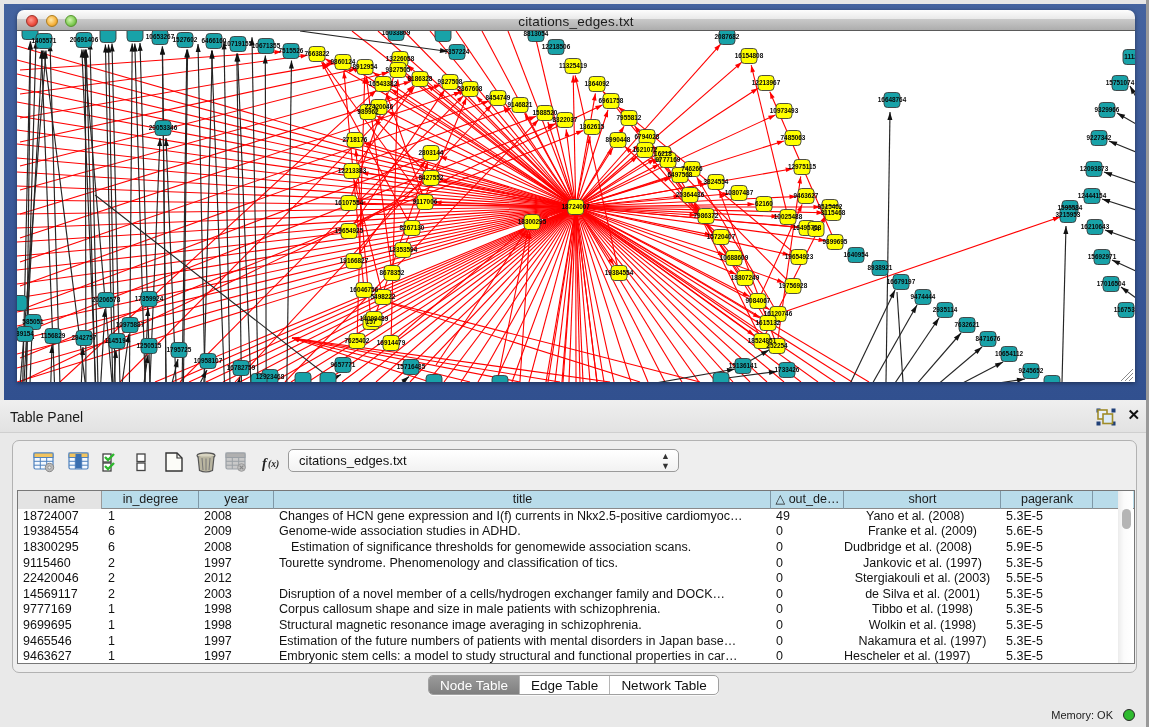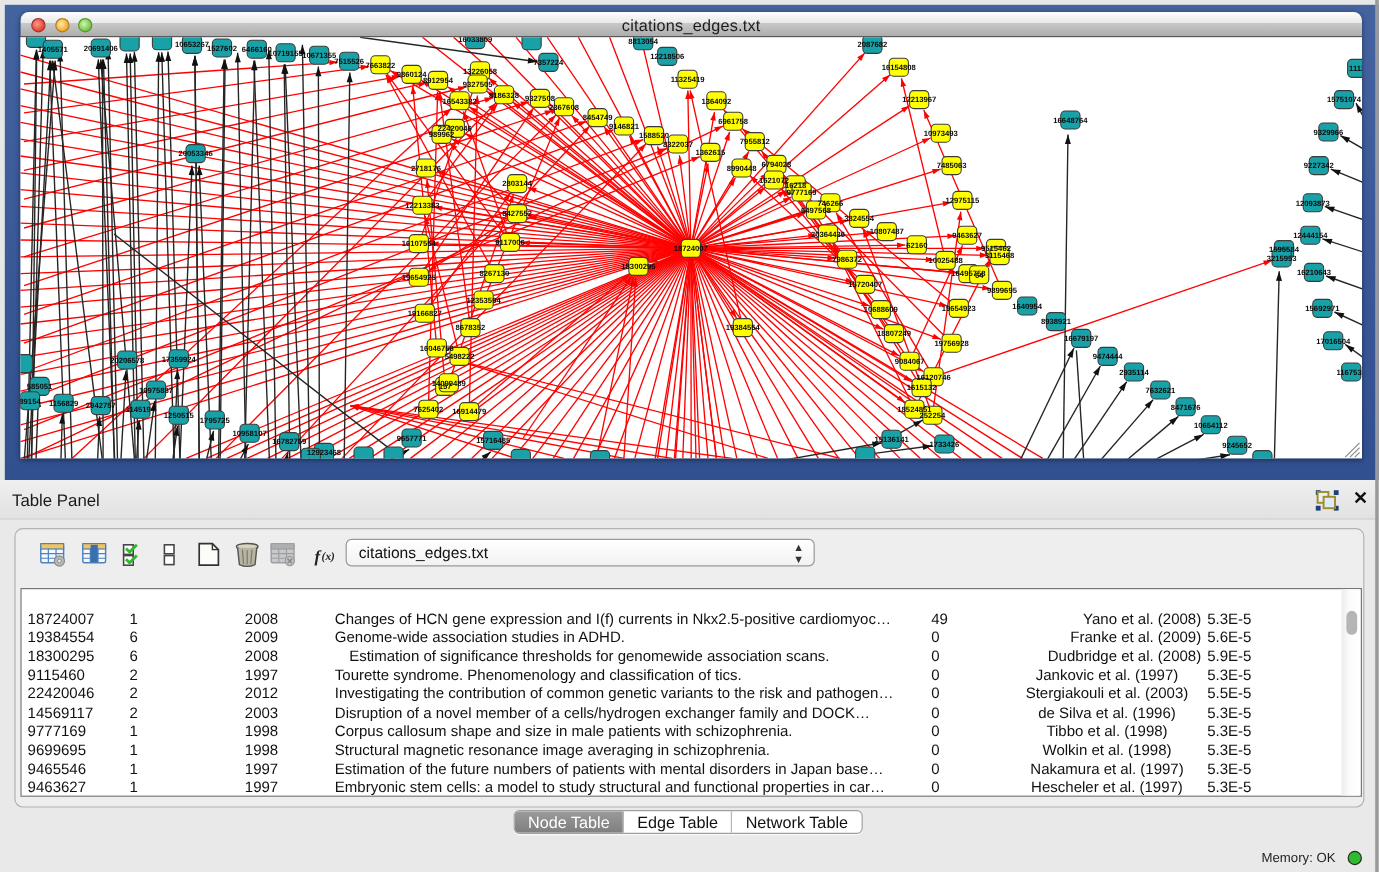--- a/index.html
+++ b/index.html
@@ -862,72 +862,80 @@
         <line x1="207.7" y1="7" x2="207.7" y2="19" stroke="#9aa0a6" stroke-width="1"></line>
         <line x1="195" y1="11.3" x2="214" y2="11.3" stroke="#9aa0a6" stroke-width="1"></line>
         <line x1="195" y1="15.2" x2="214" y2="15.2" stroke="#9aa0a6" stroke-width="1"></line>
         <circle cx="210.5" cy="17.5" r="3.8" fill="#c0c0c0" stroke="#9a9a9a"></circle>
         <path d="M208.6 15.6 l3.8 3.8 M212.4 15.6 l-3.8 3.8" stroke="#888" stroke-width="1.2"></path>
         <text x="231" y="18" font-family="Liberation Serif, serif" font-style="italic" font-weight="bold" font-size="14" fill="#222">f</text>
         <text x="237" y="17" font-family="Liberation Serif, serif" font-style="italic" font-weight="bold" font-size="9.5" fill="#222">(x)</text>
       </svg>
     <div class="combo">citations_edges.txt<span class="car">▲<br>▼</span></div>
     <div class="tablewrap">
+      <div class="th">
+        <span style="left:0;width:84px;background:#e3e3e3;border-right:1px solid #9a9a9a">name</span>
+        <span style="left:85px;width:96px">in_degree</span>
+        <span style="left:182px;width:74px">year</span>
+        <span style="left:257px;width:496px">title</span>
+        <span style="left:754px;width:72px">△ out_de…</span>
+        <span style="left:827px;width:156px">short</span>
+        <span style="left:984px;width:91px">pagerank</span>
+      </div>
       <div class="tr" style="top:17.5px">
           <span style="left:5px">18724007</span>
           <span style="left:90px">1</span>
           <span style="left:186px">2008</span>
           <span style="left:261px">Changes of HCN gene expression and I(f) currents in Nkx2.5‑positive cardiomyoc…</span>
           <span style="left:758px">49</span>
-          <span style="left:826px;width:157px;text-align:right">Yano et al. (2008)</span>
+          <span style="left:848px;width:157px;text-align:left">Yano et al. (2008)</span>
           <span style="left:988px">5.3E‑5</span>
         </div>
         <div class="tr" style="top:33.1px">
           <span style="left:5px">19384554</span>
           <span style="left:90px">6</span>
           <span style="left:186px">2009</span>
           <span style="left:261px">Genome‑wide association studies in ADHD.</span>
           <span style="left:758px">0</span>
-          <span style="left:826px;width:157px;text-align:right">Franke et al. (2009)</span>
+          <span style="left:826px;width:157px;text-align:center">Franke et al. (2009)</span>
           <span style="left:988px">5.6E‑5</span>
         </div>
         <div class="tr" style="top:48.8px">
           <span style="left:5px">18300295</span>
           <span style="left:90px">6</span>
           <span style="left:186px">2008</span>
           <span style="left:273px">Estimation of significance thresholds for genomewide association scans.</span>
           <span style="left:758px">0</span>
-          <span style="left:826px;width:157px;text-align:right">Dudbridge et al. (2008)</span>
+          <span style="left:826px;width:157px;text-align:left">Dudbridge et al. (2008)</span>
           <span style="left:988px">5.9E‑5</span>
         </div>
         <div class="tr" style="top:64.5px">
           <span style="left:5px">9115460</span>
           <span style="left:90px">2</span>
           <span style="left:186px">1997</span>
           <span style="left:261px">Tourette syndrome. Phenomenology and classification of tics.</span>
           <span style="left:758px">0</span>
           <span style="left:826px;width:157px;text-align:center">Jankovic et al. (1997)</span>
           <span style="left:988px">5.3E‑5</span>
         </div>
         <div class="tr" style="top:80.1px">
           <span style="left:5px">22420046</span>
           <span style="left:90px">2</span>
           <span style="left:186px">2012</span>
-          <span style="left:261px">Investigating the contribution of common genetic variants to the risk and pathogen…</span>
           <span style="left:758px">0</span>
           <span style="left:826px;width:157px;text-align:center">Stergiakouli et al. (2003)</span>
           <span style="left:988px">5.5E‑5</span>
         </div>
         <div class="tr" style="top:95.8px">
           <span style="left:5px">14569117</span>
           <span style="left:90px">2</span>
           <span style="left:186px">2003</span>
           <span style="left:261px">Disruption of a novel member of a cells/hydrogen exchanger family and DOCK…</span>
           <span style="left:758px">0</span>
-          <span style="left:826px;width:157px;text-align:center">de Silva et al. (1996)</span>
+          <span style="left:826px;width:157px;text-align:center">de Silva et al. (2001)</span>
           <span style="left:988px">5.3E‑5</span>
         </div>
         <div class="tr" style="top:111.4px">
           <span style="left:5px">9777169</span>
           <span style="left:90px">1</span>
           <span style="left:186px">1998</span>
           <span style="left:261px">Corpus callosum shape and size in male patients with schizophrenia.</span>
           <span style="left:758px">0</span>
           <span style="left:826px;width:157px;text-align:center">Tibbo et al. (1998)</span>
           <span style="left:988px">5.3E‑5</span>
@@ -949,21 +957,21 @@
           <span style="left:758px">0</span>
           <span style="left:826px;width:157px;text-align:center">Nakamura et al. (1997)</span>
           <span style="left:988px">5.3E‑5</span>
         </div>
         <div class="tr" style="top:158.3px">
           <span style="left:5px">9463627</span>
           <span style="left:90px">1</span>
           <span style="left:186px">1997</span>
           <span style="left:261px">Embryonic stem cells: a model to study structural and functional properties in car…</span>
           <span style="left:758px">0</span>
-          <span style="left:826px;width:157px;text-align:center">Hescheler et al. (1997)</span>
+          <span style="left:826px;width:157px;">Hescheler et al. (1997)</span>
           <span style="left:988px">5.3E‑5</span>
         </div>
       <div class="sb"></div>
         <div class="thumb"></div>
     </div>
   </div>
   <div class="tabs">
       <div class="sel">Node Table</div>
       <div>Edge Table</div>
       <div>Network Table</div>

